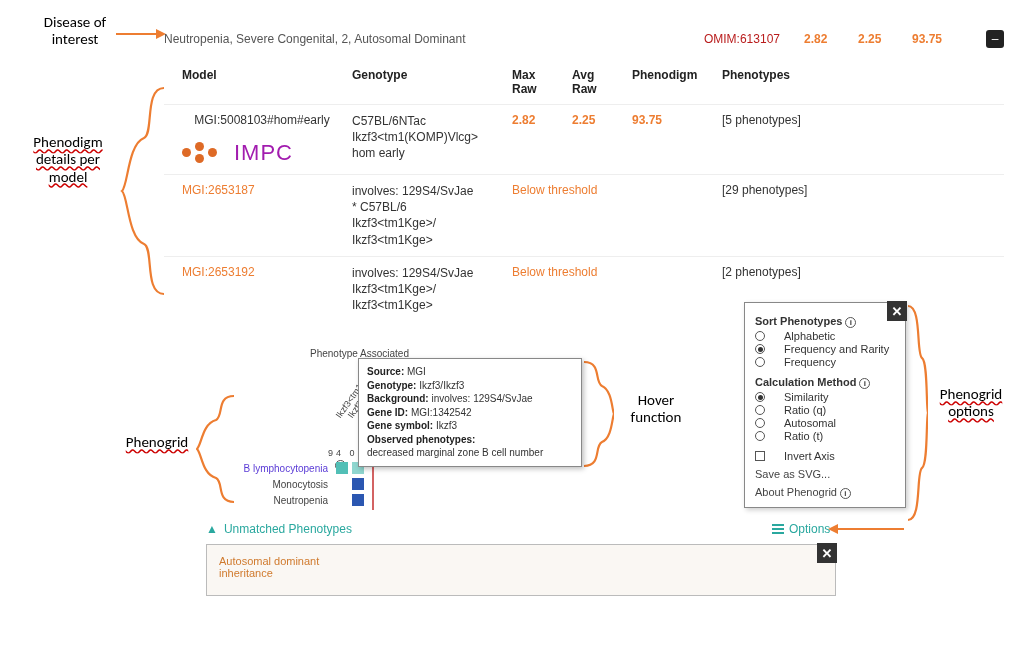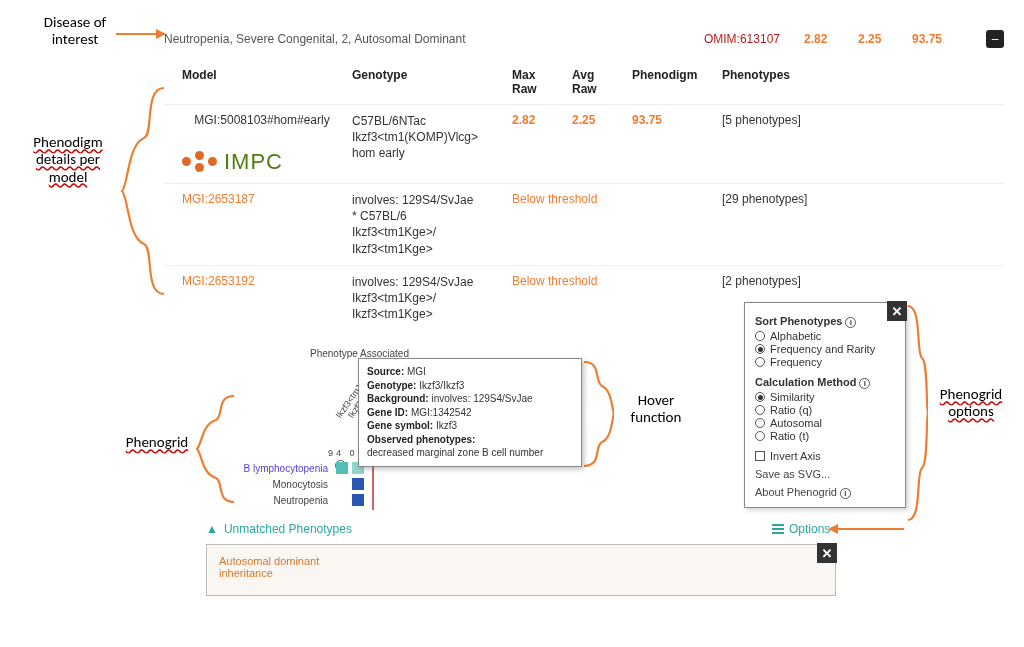--- a/index.html
+++ b/index.html
@@ -58,21 +58,21 @@
   }
   .thead { font-weight: bold; color: #222; border-top: none; }
   .trow { min-height: 60px; }
   .model-id { color: #ed7d31; font-size: 12px; }
   .model-id.first { color: #333; text-align: center; }
   .geno { color: #333; line-height: 1.35; font-size: 12px; }
   .score { color: #ed7d31; font-weight: bold; font-size: 12px; }
   .below { color: #ed7d31; font-weight: normal; font-size: 12px; }
   .phen { color: #333; font-size: 12px; }
 
-  .impc-logo { display: flex; align-items: center; margin-top: 22px; gap: 6px; color: #4d7c0f; font-size: 22px; letter-spacing: 1px; }
+  .impc-logo { display: flex; align-items: center; margin-top: 13px; gap: 16px; color: #a21caf; font-size: 22px; letter-spacing: 1px; }
   .impc-icon { width: 36px; height: 22px; position: relative; }
   .impc-icon .dot { position: absolute; width: 9px; height: 9px; background: #de6a26; border-radius: 50%; }
   .phenotype-associated { position: absolute; left: 310px; top: 348px; font-size: 10px; color: #444; }
   .diag-labels { position: absolute; left: 342px; top: 410px; font-size: 9px; color: #444; transform: rotate(-55deg); transform-origin: left bottom; white-space: nowrap; }
   .diag-labels2 { position: absolute; left: 354px; top: 410px; font-size: 9px; color: #444; transform: rotate(-55deg); transform-origin: left bottom; white-space: nowrap; }
   .col-scores { position: absolute; left: 328px; top: 448px; font-size: 9px; color: #444; letter-spacing: 3px; }
 
   .grid-rows { position: absolute; left: 236px; top: 460px; font-size: 10px; }
   .grid-rows .rowlab { height: 16px; display: flex; align-items: center; justify-content: flex-end; width: 92px; color: #444; }
   .grid-rows .rowlab.link { color: #5a3bd6; }
@@ -90,21 +90,21 @@
     position: absolute; left: 744px; top: 302px; width: 162px;
     background: #fff; border: 1px solid #888; box-shadow: 2px 2px 5px rgba(0,0,0,0.2);
     padding: 8px 10px 8px 10px; font-size: 11px; color: #333;
   }
   .options-panel .close, .unmatched-panel .close {
     position: absolute; right: -2px; top: -2px; width: 20px; height: 20px;
     background: #333; color: #fff; display: flex; align-items: center; justify-content: center;
     font-weight: bold; font-size: 13px;
   }
   .opt-title { font-weight: bold; margin: 4px 0 2px 0; }
-  .opt-row { display: flex; align-items: center; gap: 5px; margin: 1px 0; }
+  .opt-row { display: flex; align-items: center; gap: 19px; margin: 1px 0; }
   .radio { width: 10px; height: 10px; border: 1px solid #555; border-radius: 50%; display: inline-flex; align-items: center; justify-content: center; }
   .radio.sel::after { content: ""; width: 5px; height: 5px; background: #333; border-radius: 50%; }
   .checkbox { width: 10px; height: 10px; border: 1px solid #555; display: inline-block; }
   .opt-link { color: #444; margin-top: 6px; display: block; }
 
   .unmatched-link {
     position: absolute; left: 206px; top: 522px; color: #2aa89f; font-size: 12px;
     display: flex; align-items: center; gap: 6px; font-weight: 500;
   }
   .options-btn {

